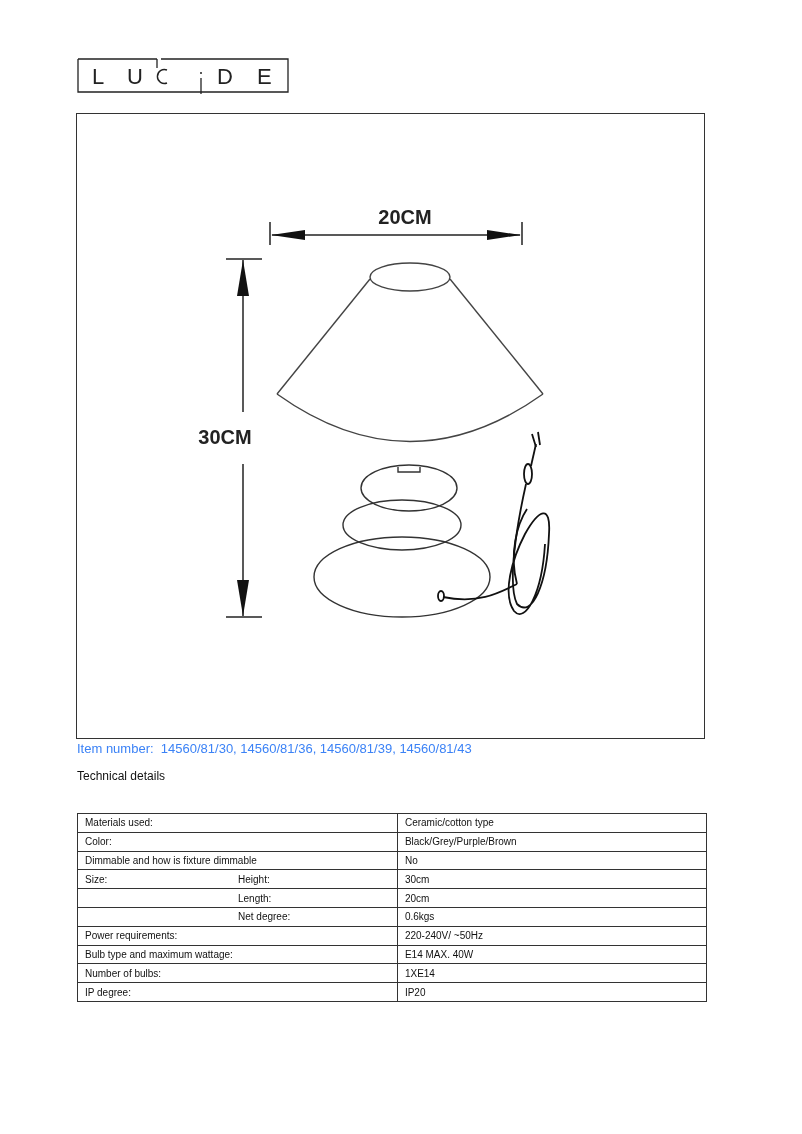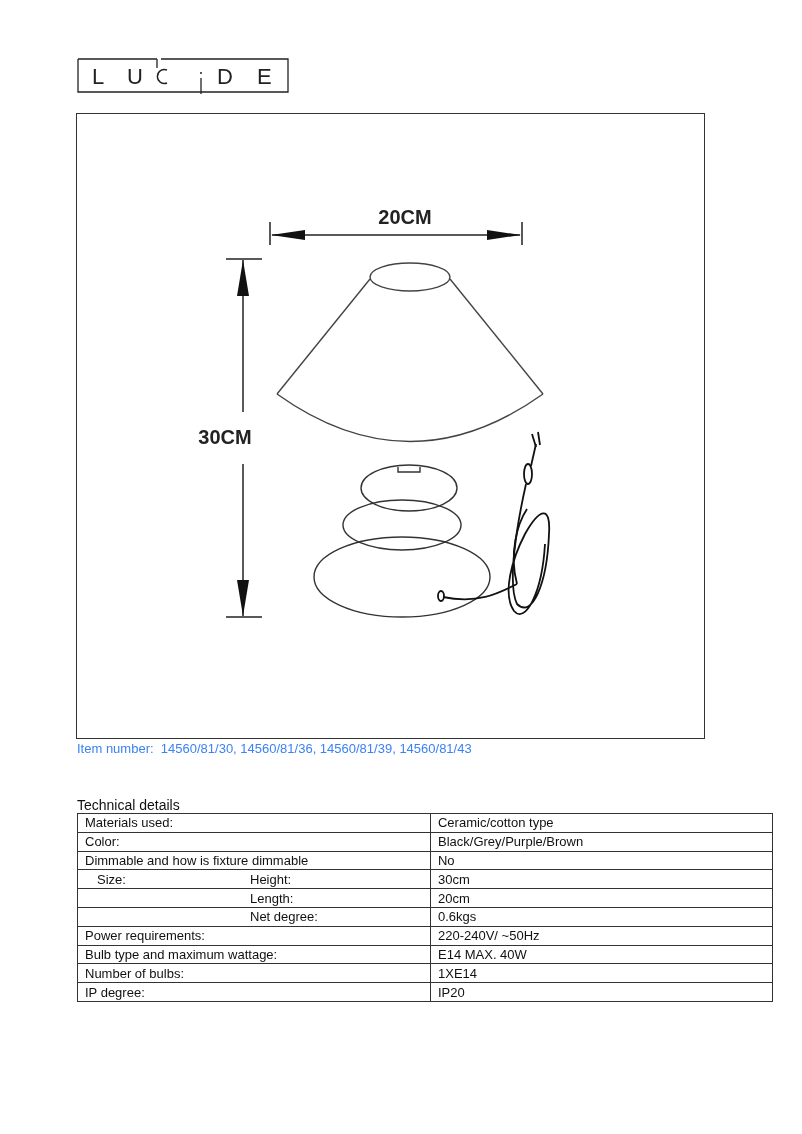--- a/index.html
+++ b/index.html
@@ -4,29 +4,29 @@
 <style>
   html, body { margin: 0; padding: 0; background: #ffffff; }
   body { width: 802px; height: 1134px; position: relative; overflow: hidden;
          font-family: "Liberation Sans", sans-serif; color: #111; }
   .logo { position: absolute; left: 77px; top: 56px; width: 212px; height: 38px; }
   .drawing-box { position: absolute; left: 76px; top: 113px; width: 629px; height: 626px;
                  border: 1.3px solid #333; box-sizing: border-box; }
   .drawing-box svg { position: absolute; left: 0; top: 0; }
   .item-line { position: absolute; left: 77px; top: 741px; font-size: 13px; color: #3b82f6;
                white-space: nowrap; }
-  .tech-title { position: absolute; left: 77px; top: 797px; font-size: 14px; }
-  table.spec { position: absolute; left: 77px; top: 813px; width: 696px;
-               border-collapse: collapse; font-size: 13px; }
+  .tech-title { position: absolute; left: 77px; top: 769px; font-size: 12px; }
+  table.spec { position: absolute; left: 77px; top: 813px; width: 630px;
+               border-collapse: collapse; font-size: 10px; }
   table.spec td { border: 1px solid #333; height: 17.8px; padding: 0 0 0 7px;
                   line-height: 17px; vertical-align: middle; white-space: nowrap; }
   table.spec td.label { width: 313px; }
   table.spec td.value { width: 303px; }
   .sub { display: inline-block; }
-  .sub-main { display: inline-block; width: 153px; margin-left: 12px; }
+  .sub-main { display: inline-block; width: 153px; }
 </style>
 </head>
 <body>
 
 <svg class="logo" width="212" height="38" viewBox="0 0 212 38">
 
   <path d="M1,3 L80,3 M1,3 L1,36 L124,36" fill="none" stroke="#222" stroke-width="1.3"></path>
   <path d="M84,3 L211,3 L211,36 L124,36" fill="none" stroke="#222" stroke-width="1.3"></path>
   <path d="M80,3 L80,12" fill="none" stroke="#222" stroke-width="1.3"></path>
   <path d="M124,22 L124,38" fill="none" stroke="#222" stroke-width="1.3"></path>

